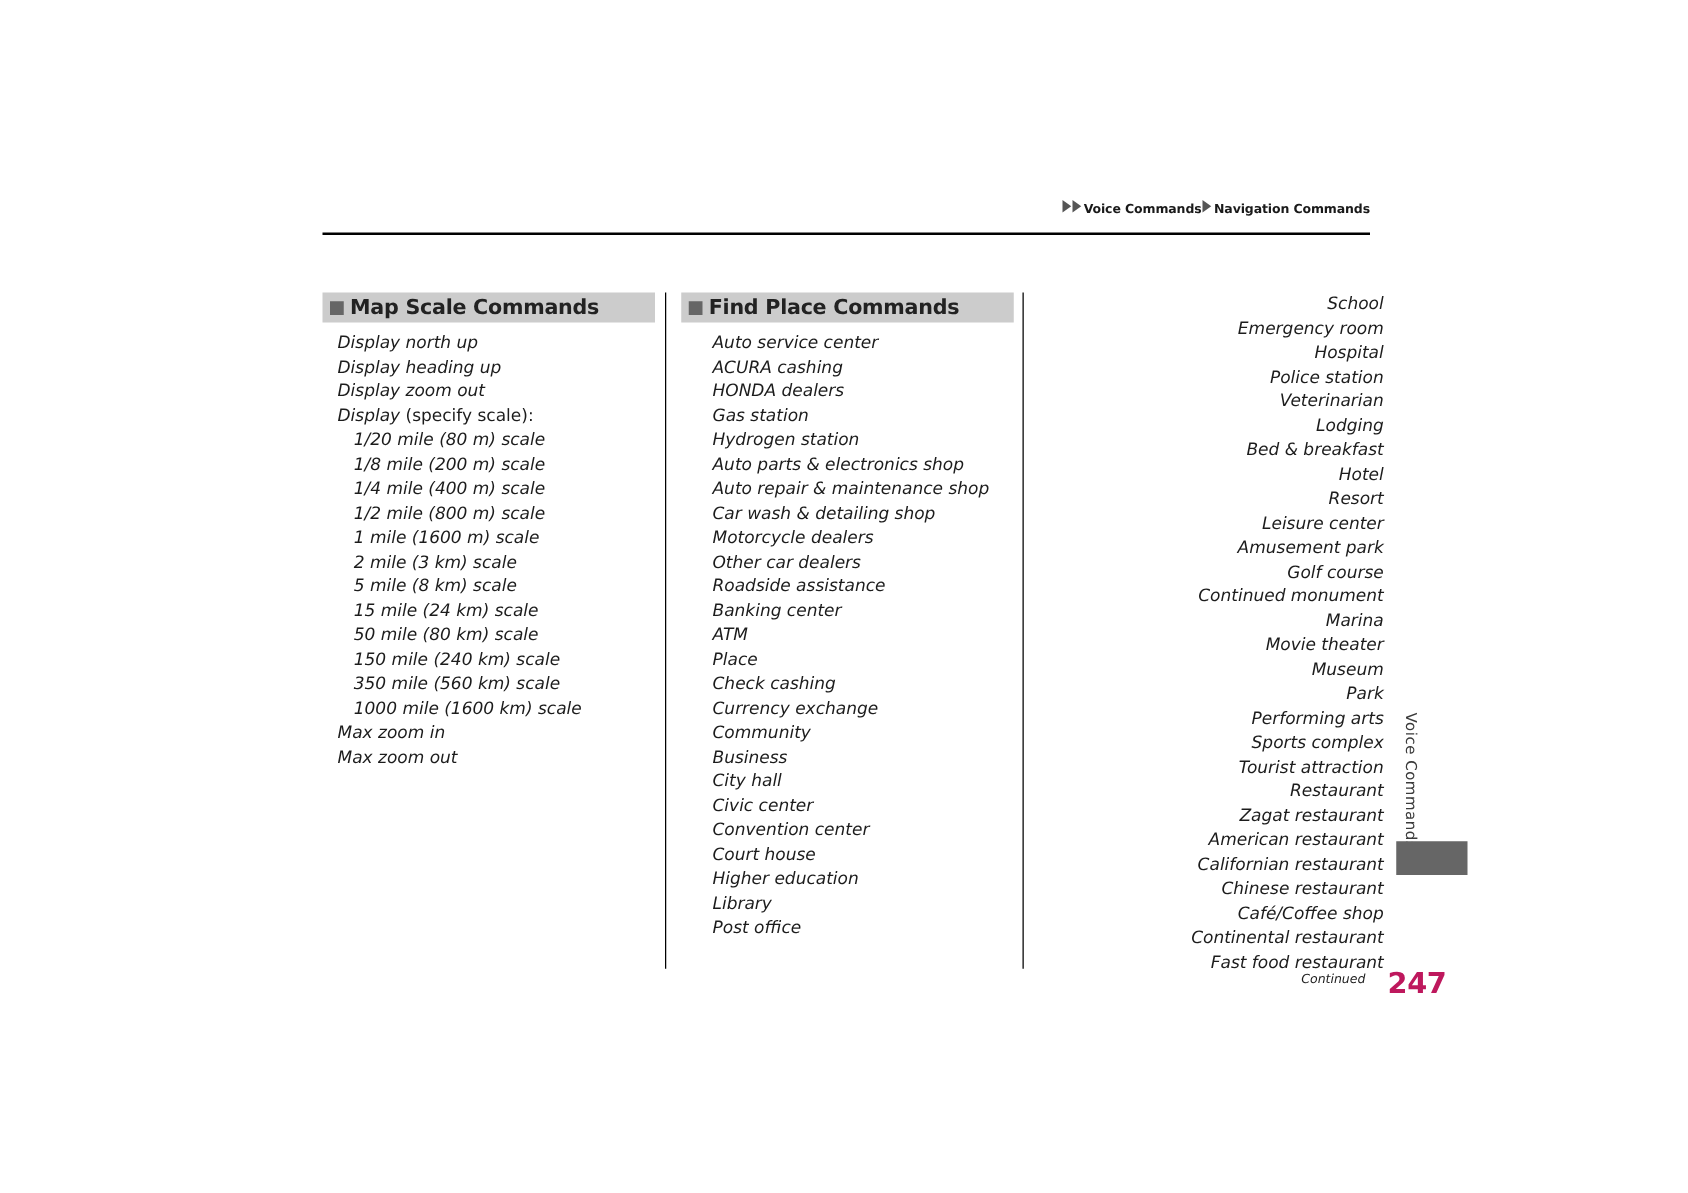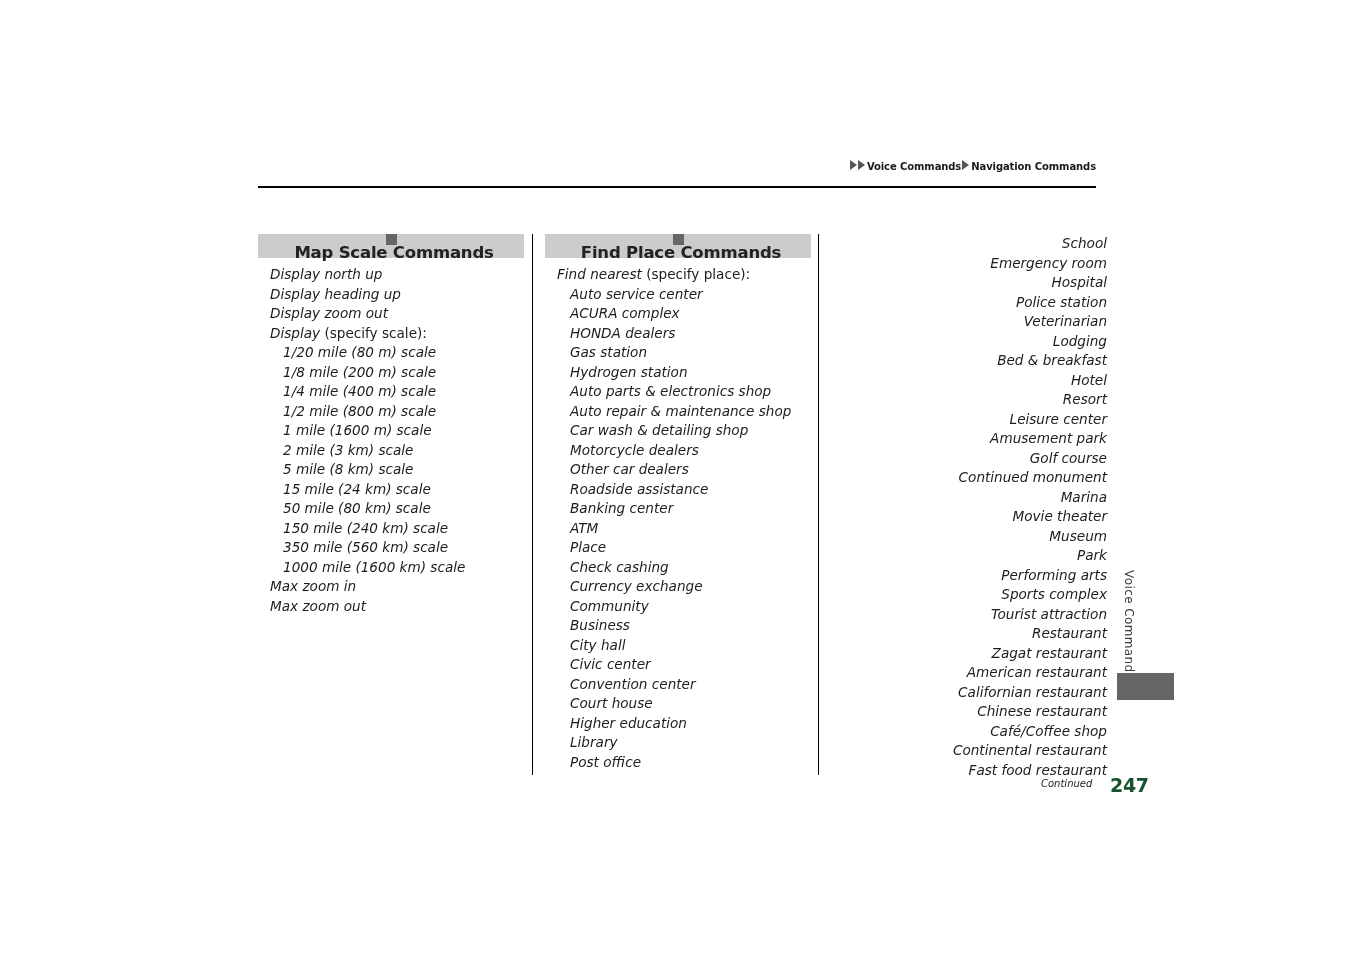--- a/index.html
+++ b/index.html
@@ -60,21 +60,20 @@
   .col-2 { left: 545px; width: 266px; }
   .col-3 { left: 845px; width: 262px; text-align: right; }
 
   .section-head {
     background: #cccccc;
     height: 24px;
     display: flex;
     align-items: center;
     padding-left: 6px;
     box-sizing: border-box;
-    flex-direction: column;
   }
   .sq {
     width: 11px;
     height: 11px;
     background: #666666;
     margin-right: 5px;
     flex: 0 0 auto;
   }
   .section-title {
     font-size: 16.5px;
@@ -142,23 +141,23 @@
     left: 1041px;
     top: 778px;
     font-size: 10px;
     font-style: italic;
     color: #1c1c1c;
   }
   .footer-page {
     position: absolute;
     left: 1110px;
     top: 774px;
-    font-size: 19px;
+    font-size: 23px;
     font-weight: bold;
-    color: #14532d;
+    color: #be185d;
     letter-spacing: -0.3px;
   }
 </style>
 </head>
 <body>
 
 <div class="breadcrumb">
   <span class="tri"></span><span class="tri second"></span><span>Voice Commands</span><span class="tri mid"></span><span>Navigation Commands</span>
 </div>
 <div class="header-rule"></div>
@@ -189,23 +188,22 @@
       <li class="lvl0">Max zoom out</li>
     </ul>
 </div>
 
 <div class="col col-2">
   <div class="section-head">
     <span class="sq"></span>
     <span class="section-title">Find Place Commands</span>
   </div>
   <ul class="list" id="list-find-place">
-      <li class="lvl0"><span>Find nearest</span><span class="plain"> (specify place):</span></li>
       <li class="lvl1">Auto service center</li>
-      <li class="lvl1">ACURA complex</li>
+      <li class="lvl1">ACURA cashing</li>
       <li class="lvl1">HONDA dealers</li>
       <li class="lvl1">Gas station</li>
       <li class="lvl1">Hydrogen station</li>
       <li class="lvl1">Auto parts &amp; electronics shop</li>
       <li class="lvl1">Auto repair &amp; maintenance shop</li>
       <li class="lvl1">Car wash &amp; detailing shop</li>
       <li class="lvl1">Motorcycle dealers</li>
       <li class="lvl1">Other car dealers</li>
       <li class="lvl1">Roadside assistance</li>
       <li class="lvl1">Banking center</li>

